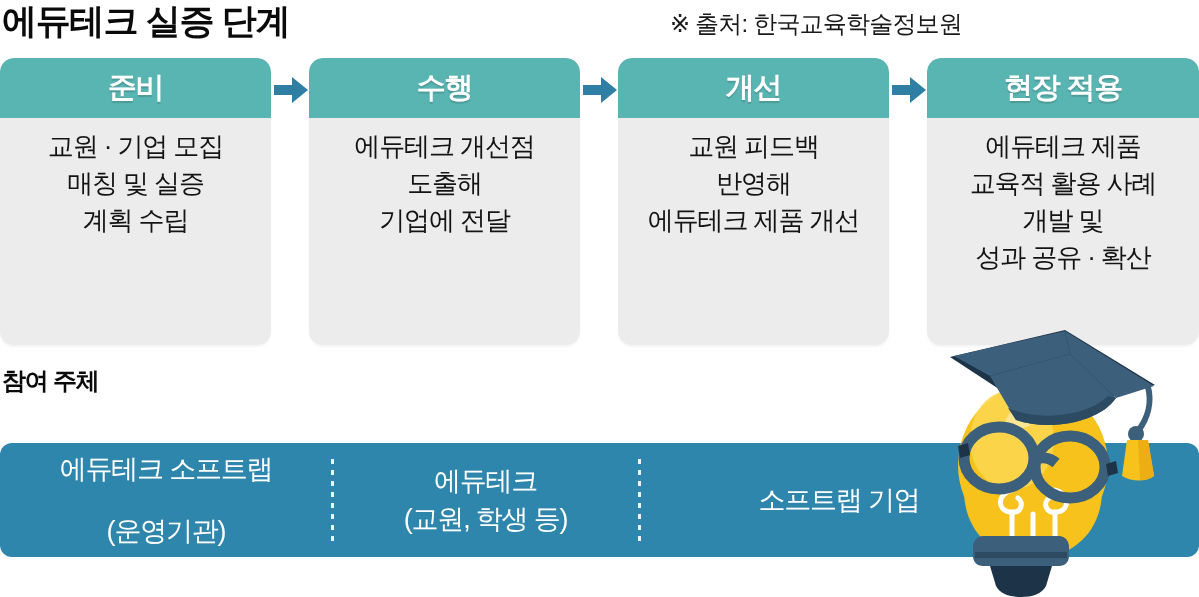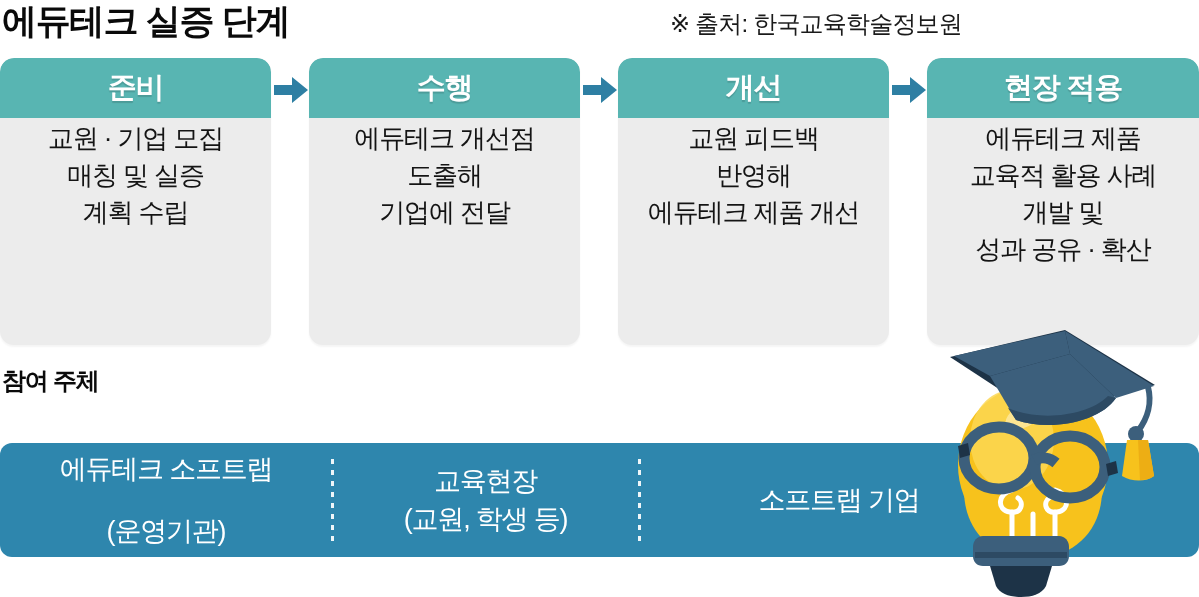--- a/index.html
+++ b/index.html
@@ -78,21 +78,21 @@
   }
   .stage-head-label {
     color: #ffffff;
     font-size: 29px;
     font-weight: bold;
     letter-spacing: -1.2px;
     text-shadow: 0 2px 1px rgba(0,0,0,0.14);
     white-space: nowrap;
   }
   .stage-body {
-    padding-top: 2px;
+    padding-top: 10px;
     text-align: center;
   }
   .stage-line {
     font-size: 26px;
     line-height: 37px;
     letter-spacing: -1.1px;
     color: #141414;
     white-space: nowrap;
   }
 
@@ -250,21 +250,21 @@
 <div id="participants-bar">
 
   <div class="participant-cell p0">
     <div class="participant-line">에듀테크 소프트랩</div>
     <div class="participant-line">(운영기관)</div>
   </div>
 
   <div class="participant-divider d0"></div>
 
   <div class="participant-cell p1">
-    <div class="participant-line">교육현장</div>
+    <div class="participant-line">에듀테크</div>
     <div class="participant-line">(교원, 학생 등)</div>
   </div>
 
   <div class="participant-divider d1"></div>
 
   <div class="participant-cell p2">
     <div class="participant-line">소프트랩 기업</div>
   </div>
 
 </div>

